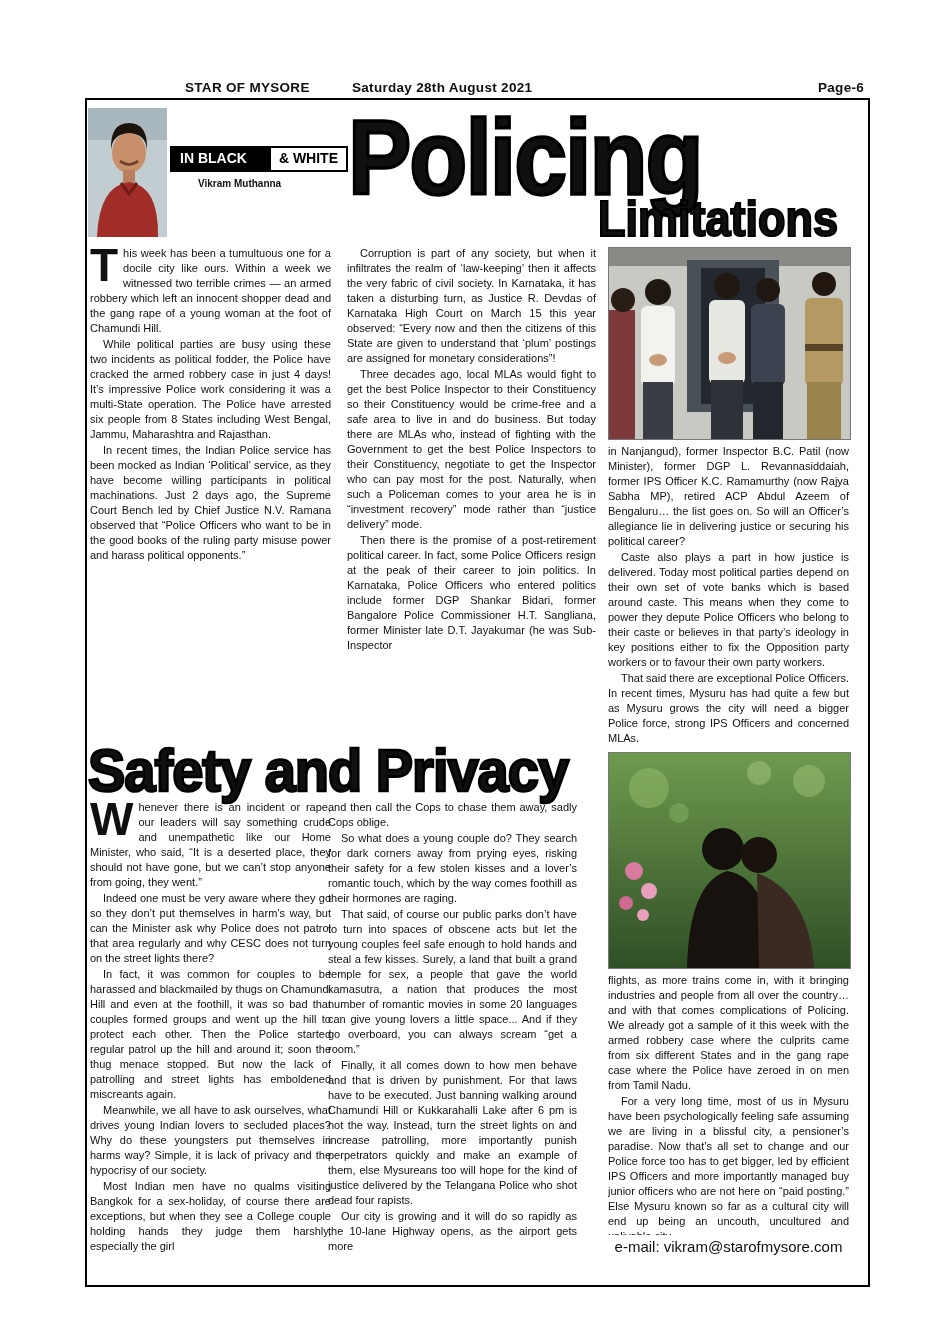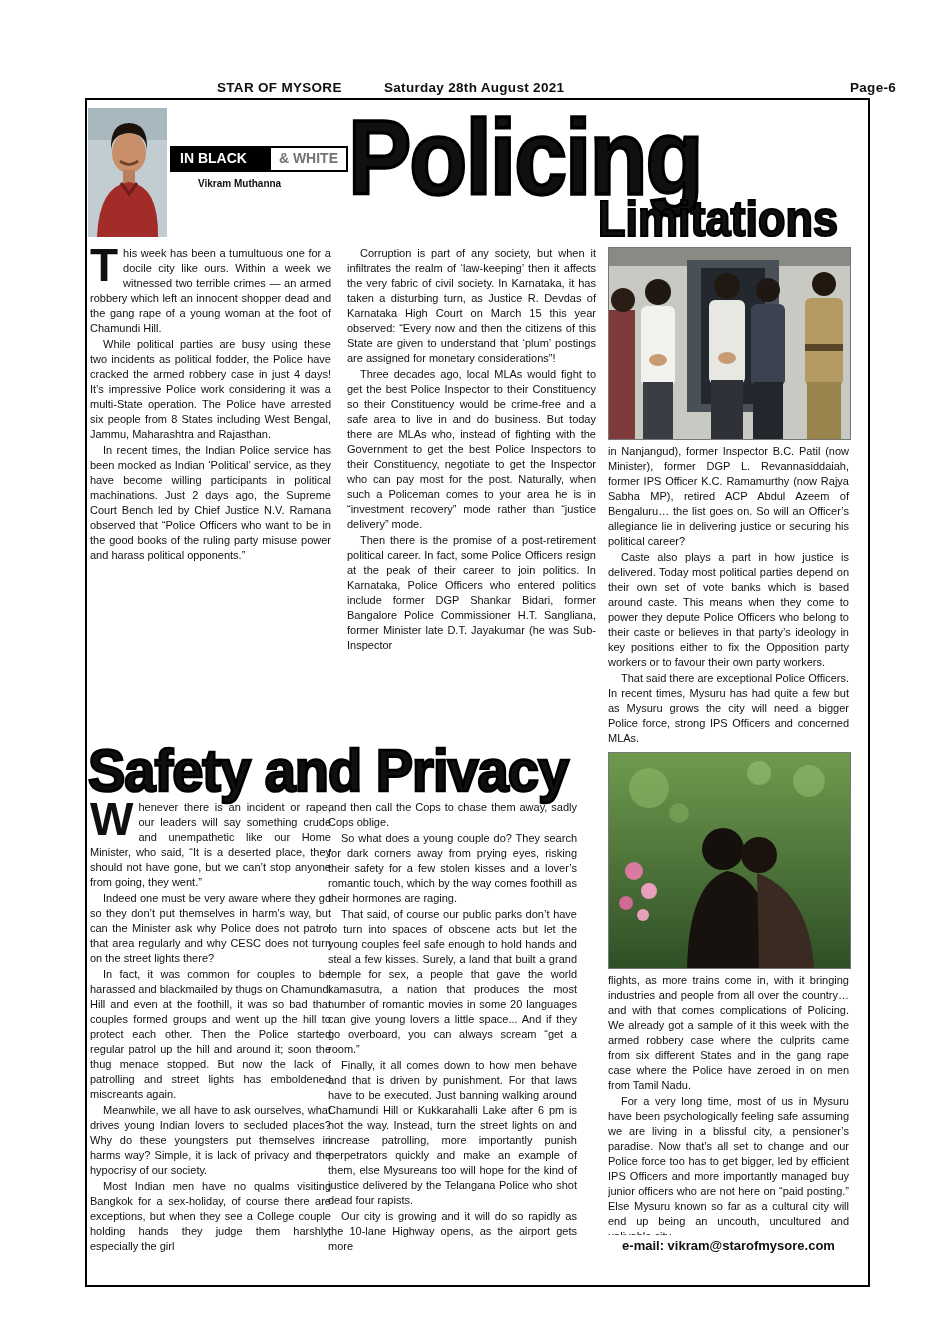--- a/index.html
+++ b/index.html
@@ -1,33 +1,33 @@
 <!DOCTYPE html>
 <html><head>
 <meta charset="utf-8">
 <style>
   html,body{margin:0;padding:0;background:#ffffff;}
   .page{position:relative;width:945px;height:1337px;background:#fff;overflow:hidden;
         font-family:"Liberation Sans",sans-serif;color:#101010;}
   .frame{position:absolute;left:85px;top:98px;width:781px;height:1185px;border:2px solid #000;}
 
-  .hdr{position:absolute;top:80px;font-size:13.5px;font-weight:bold;letter-spacing:.3px;margin-left:32px;}
+  .hdr{position:absolute;top:80px;font-size:13.5px;font-weight:bold;letter-spacing:.3px;}
   .hdr-masthead{left:185px;}
   .hdr-date{left:352px;}
   .hdr-page{left:818px;}
 
   .photo{position:absolute;overflow:hidden;}
   .photo svg{display:block;width:100%;height:100%;}
   .photo-columnist{left:88px;top:108px;width:79px;height:129px;}
   .photo-police{left:608px;top:247px;width:241px;height:191px;border:1px solid #777;}
   .photo-couple{left:608px;top:752px;width:241px;height:215px;border:1px solid #777;}
 
   .badge{position:absolute;left:170px;top:146px;display:flex;border:2px solid #000;height:22px;align-items:stretch;}
   .badge .b-black{background:#000;color:#fff;font-weight:bold;font-size:14px;padding:2px 24px 0 8px;}
-  .badge .b-white{background:#fff;color:#737373;font-weight:bold;font-size:14px;padding:2px 8px 0 8px;}
+  .badge .b-white{background:#fff;color:#000000;font-weight:bold;font-size:14px;padding:2px 8px 0 8px;}
   .columnist-name{position:absolute;left:198px;top:178px;font-size:10px;font-weight:bold;}
 
   .headline-policing{position:absolute;left:348px;top:104px;font-size:95px;font-weight:bold;
       letter-spacing:-2px;line-height:1;-webkit-text-stroke:3px #000;
       transform:scaleY(1.12);transform-origin:top left;white-space:nowrap;}
   .headline-limitations{position:absolute;left:598px;top:194px;font-size:45px;font-weight:bold;
       line-height:1;-webkit-text-stroke:2px #000;transform:scaleY(1.1);transform-origin:top left;white-space:nowrap;}
   .headline-safety{position:absolute;left:88px;top:742px;font-size:56px;font-weight:bold;
       letter-spacing:-1px;line-height:1;-webkit-text-stroke:2.5px #000;
       transform:scaleY(1.05);transform-origin:top left;white-space:nowrap;}
@@ -37,21 +37,21 @@
   .col p.lead,.col p.cont{text-indent:0;}
   .dropcap{float:left;font-size:46px;line-height:37px;font-weight:bold;padding:1px 5px 0 0;}
 
   #a1c1{left:90px; top:246px;width:241px;height:494px;}
   #a1c2{left:347px;top:246px;width:249px;height:494px;}
   #a1c3{left:608px;top:444px;width:241px;height:298px;}
   #a2c1{left:90px; top:800px;width:241px;height:465px;}
   #a2c2{left:328px;top:800px;width:249px;height:465px;}
   #a2c3{left:608px;top:973px;width:241px;height:262px;}
   .email-line{position:absolute;left:608px;top:1238px;width:241px;text-align:center;
-      font-size:13px;font-weight:bold;}
+      font-size:15px;font-weight:normal;}
 </style>
 </head>
 <body>
 
 <div class="page">
 
   <span class="hdr hdr-masthead">STAR OF MYSORE</span>
   <span class="hdr hdr-date">Saturday 28th August 2021</span>
   <span class="hdr hdr-page">Page-6</span>
 

